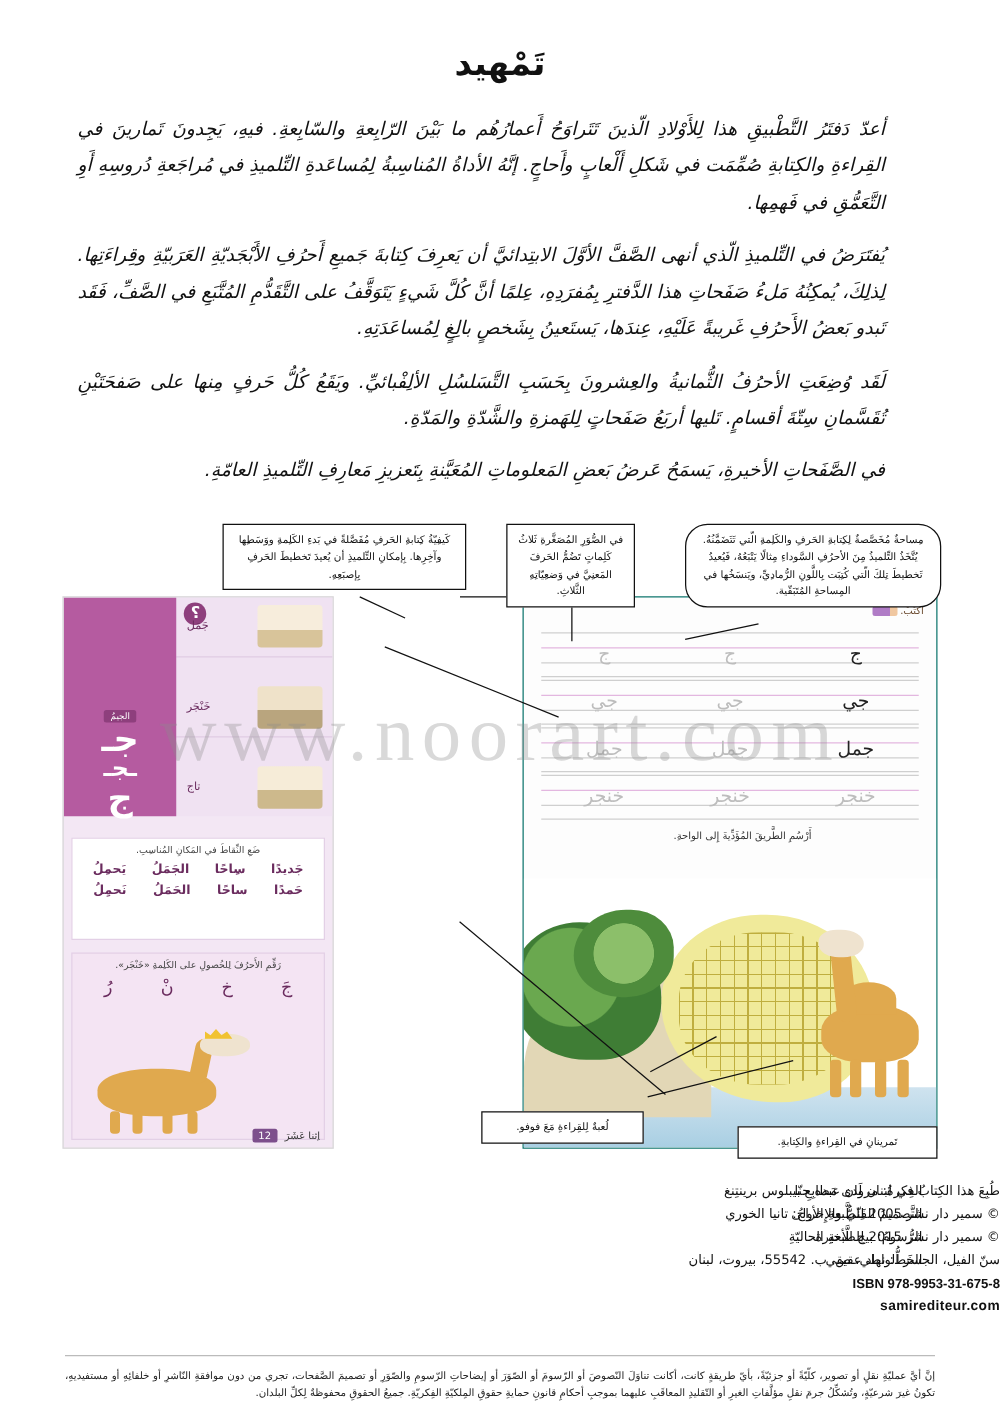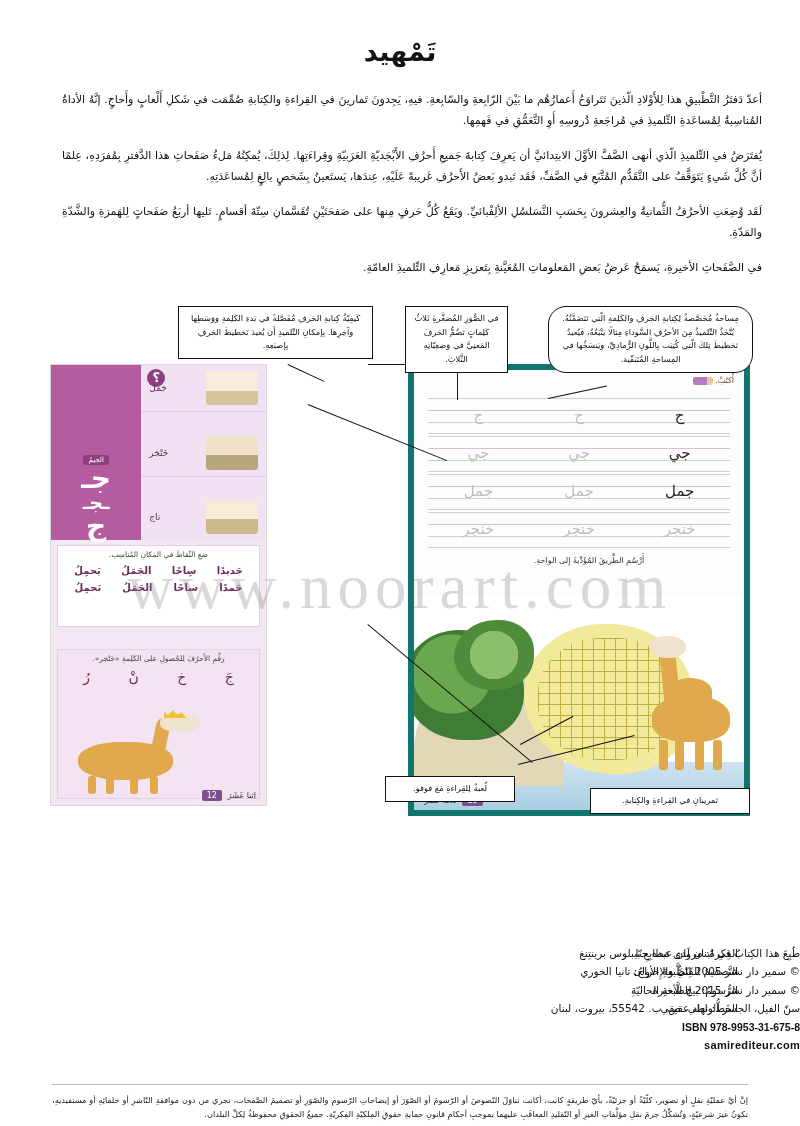--- a/index.html
+++ b/index.html
@@ -17,25 +17,26 @@
   .title{
     text-align:center;
     font-size:27px;
     font-weight:bold;
     margin-top:36px;
     letter-spacing:0px;
   }
 
   
   .intro{
-    margin:22px 38px 0 62px;
+    margin:22px 92px 0 62px;
     direction:rtl;
     text-align:justify;
-    font-size:11px;
+    font-size:15px;
     line-height:1.95;
+    font-style:italic;
   }
   .intro p{margin:0 0 13px 0;}
   .intro p.last{margin-bottom:0;}
 
   
   .figure{
     position:relative;
     margin:16px 42px 0 42px;
     height:545px;
   }
@@ -63,21 +64,21 @@
   .line{position:absolute;background:#111;height:1px;transform-origin:0 0;z-index:5;}
 
   
   .sheet{
     position:absolute;
     top:70px;
     right:8px;
     width:330px;
     height:440px;
     background:#fdfdfd;
-    border:6px solid #0f766e;
+    border:1px solid #0f766e;
     overflow:hidden;
     z-index:1;
   }
   .sheet .crayon{
     position:absolute;top:6px;right:10px;
     font-size:8px;color:#6b4a2f;
   }
   .crayon-shape{
     display:inline-block;width:20px;height:8px;
     background:linear-gradient(90deg,#b07cc6 0 70%, #f0c7a0 70% 100%);
@@ -189,21 +190,21 @@
   .t-camel{background:linear-gradient(180deg,#f7eddc 0 60%,#d8c49a 60% 100%);}
   .t-fish{background:linear-gradient(180deg,#efe2c9 0 55%,#b9a57e 55% 100%);}
   .t-crown{background:linear-gradient(180deg,#f6ecd8 0 55%,#cdb98c 55% 100%);}
   .qmark{position:absolute;top:4px;left:6px;font-size:13px;font-weight:bold;color:#fff;background:#8e3f7d;border-radius:50%;width:18px;height:18px;line-height:18px;text-align:center;}
 
   .exbox{
     position:absolute;left:6px;right:6px;
     background:#ffffff;border:1px solid #e3d0e6;
     box-sizing:border-box;padding:4px 6px;direction:rtl;
   }
-  .ex1{top:180px;height:82px;}
+  .ex1{top:192px;height:82px;}
   .ex2{top:284px;height:150px;background:#f4e4f3;}
   .exhead{font-size:7.5px;color:#444;text-align:center;margin-bottom:4px;}
   .exrow{display:flex;justify-content:space-around;align-items:center;font-size:10px;color:#6a2b5e;margin:6px 0;}
   .exrow span{padding:0 3px;font-weight:bold;}
   .lettersrow{display:flex;justify-content:space-around;font-size:14px;color:#6a2b5e;margin-top:6px;}
   .camel2{position:absolute;bottom:4px;left:10px;right:10px;height:74px;}
   .camel2 .b{position:absolute;bottom:14px;left:10px;width:95px;height:38px;background:#e0a94e;border-radius:45%;}
   .camel2 .n{position:absolute;bottom:40px;left:86px;width:14px;height:36px;background:#e0a94e;border-radius:7px;transform:rotate(12deg);}
   .camel2 .h{position:absolute;bottom:62px;left:92px;width:40px;height:18px;background:#efe3cf;border-radius:45%;}
   .camel2 .crown{position:absolute;bottom:76px;left:96px;width:22px;height:10px;background:#f1c232;clip-path:polygon(0 100%,0 40%,20% 70%,40% 20%,60% 70%,80% 40%,100% 100%);}

